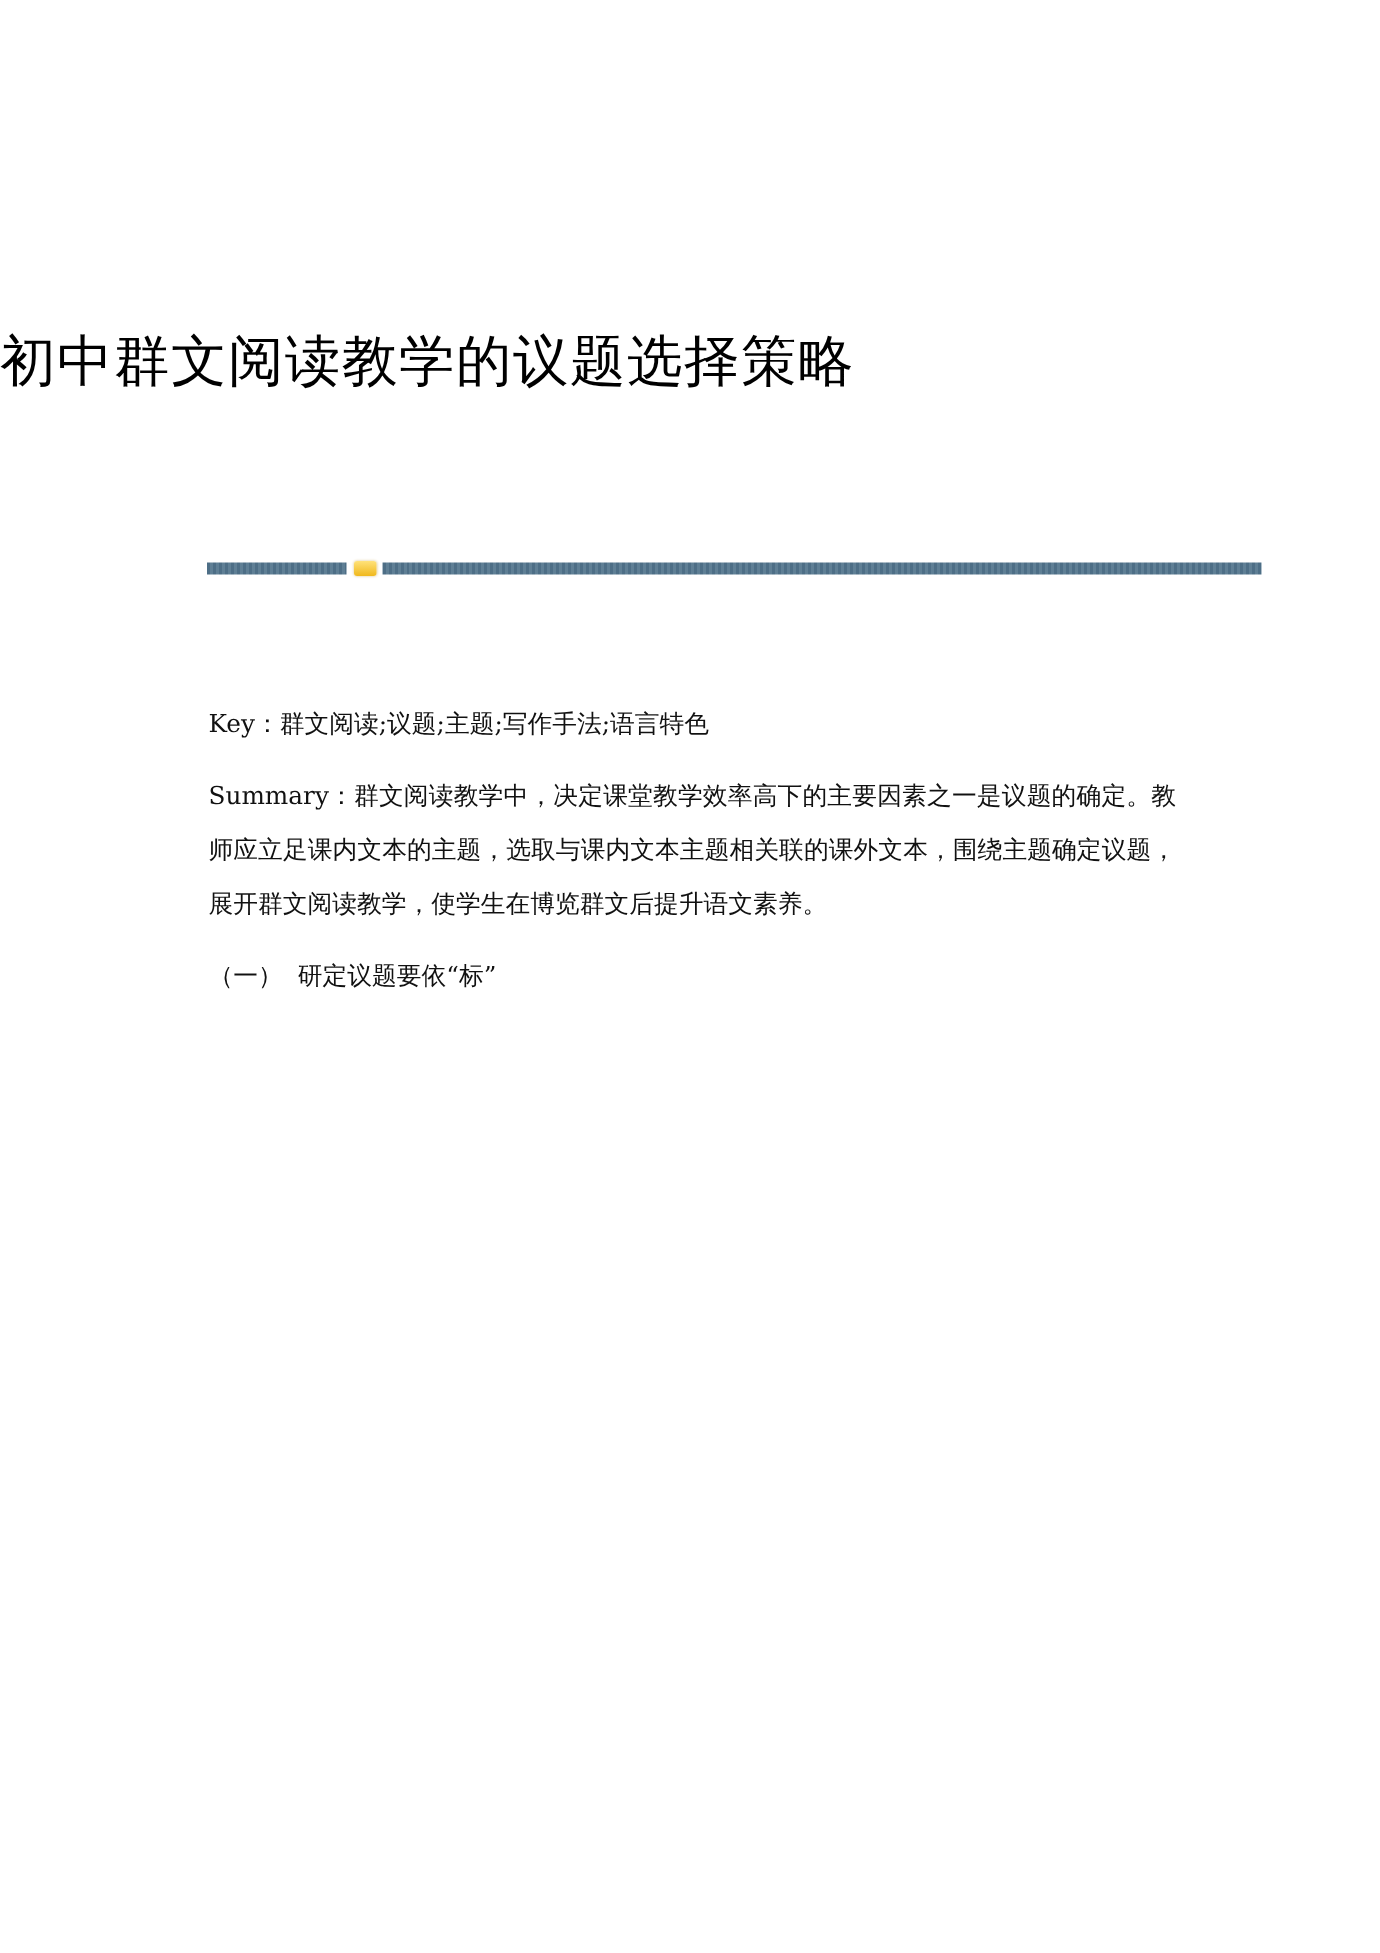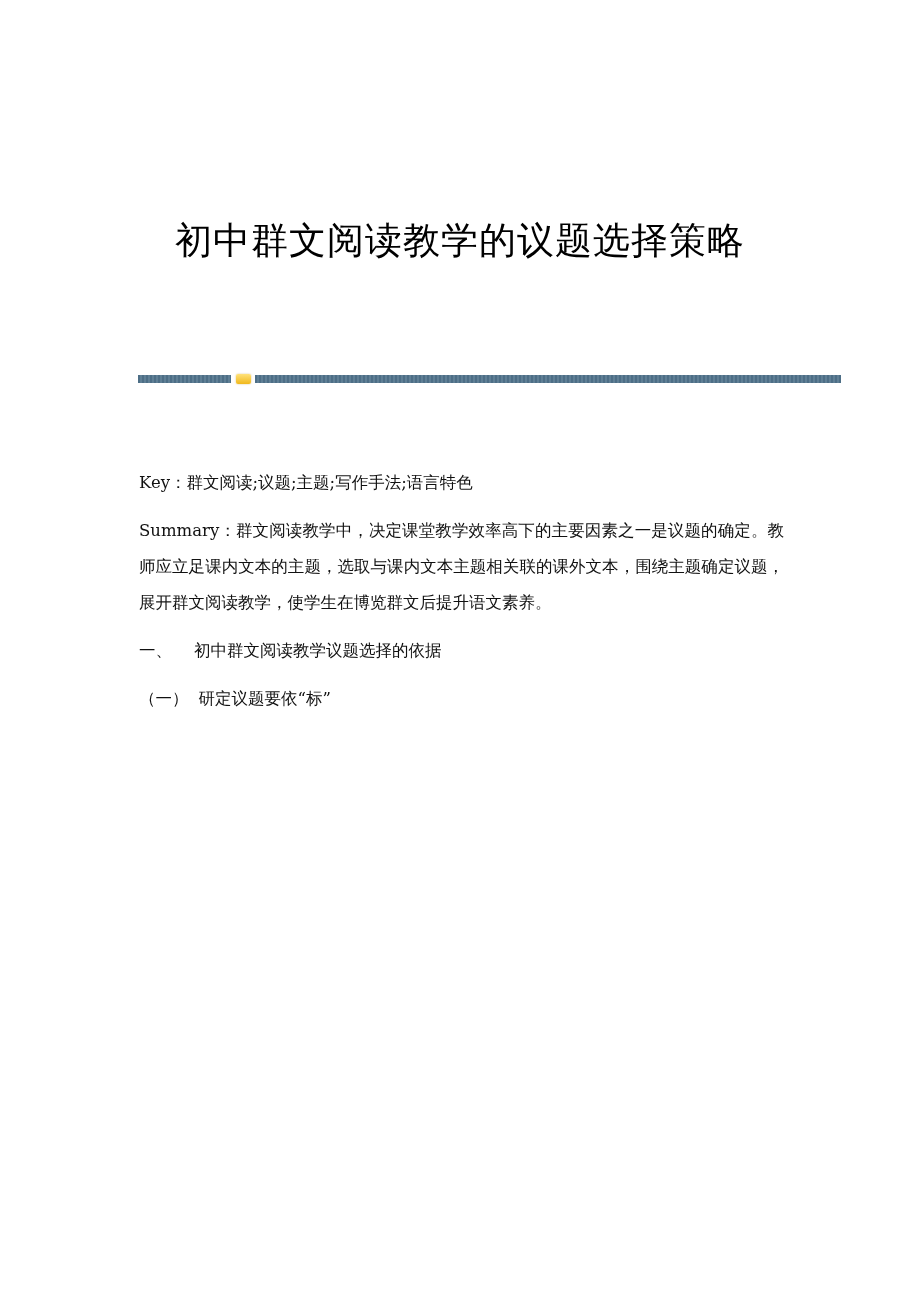--- a/index.html
+++ b/index.html
@@ -1,18 +1,18 @@
 <!DOCTYPE html>
 <html><head>
 <meta charset="utf-8">
 <style>
   html, body { margin: 0; padding: 0; background: #ffffff; }
   body { width: 920px; height: 1302px; position: relative; overflow: hidden;
          font-family: "DejaVu Serif", "Liberation Serif", serif; color: #111; }
-  .title { position: absolute; top: 216px; left: 0; width: 920px; text-align: center;
+  .title { position: absolute; top: 216px; left: 0; width: 920px; 
            font-size: 37px; letter-spacing: 1px; color: #000; font-weight: normal;
            font-family: "DejaVu Serif", serif; margin: 0; }
   .divider { position: absolute; top: 375px; left: 138px; width: 703px; height: 9px; }
   .divider .bar-left { position: absolute; left: 0; top: 0; width: 93px; height: 8px;
            background: repeating-linear-gradient(90deg, #4d6e86 0 2px, #5f7f95 2px 4px); }
   .divider .bar-right { position: absolute; left: 117px; top: 0; right: 0; height: 8px;
            background: repeating-linear-gradient(90deg, #4d6e86 0 2px, #5f7f95 2px 4px); }
   .divider .ornament { position: absolute; left: 98px; top: -1px; width: 15px; height: 10px;
            background: linear-gradient(#ffe27a, #f0b81c); border-radius: 2px;
            box-shadow: 0 0 2px #d9c389; }
@@ -33,19 +33,16 @@
   <div class="bar-right"></div>
 </div>
 
 <div class="body-text">
   <p>
     <span>Key：</span><span>群文阅读;议题;主题;写作手法;语言特色</span>
   </p>
   <p>
     <span>Summary：</span><span>群文阅读教学中，决定课堂教学效率高下的主要因素之一是议题的确定。教师应立足课内文本的主题，选取与课内文本主题相关联的课外文本，围绕主题确定议题，展开群文阅读教学，使学生在博览群文后提升语文素养。</span>
   </p>
-  <p class="heading1">
-    <span class="num">一、</span><span>初中群文阅读教学议题选择的依据</span>
-  </p>
   <p class="heading2">
     <span class="num">（一）</span><span>研定议题要依“标”</span>
   </p>
 </div>
 
 </body></html>

